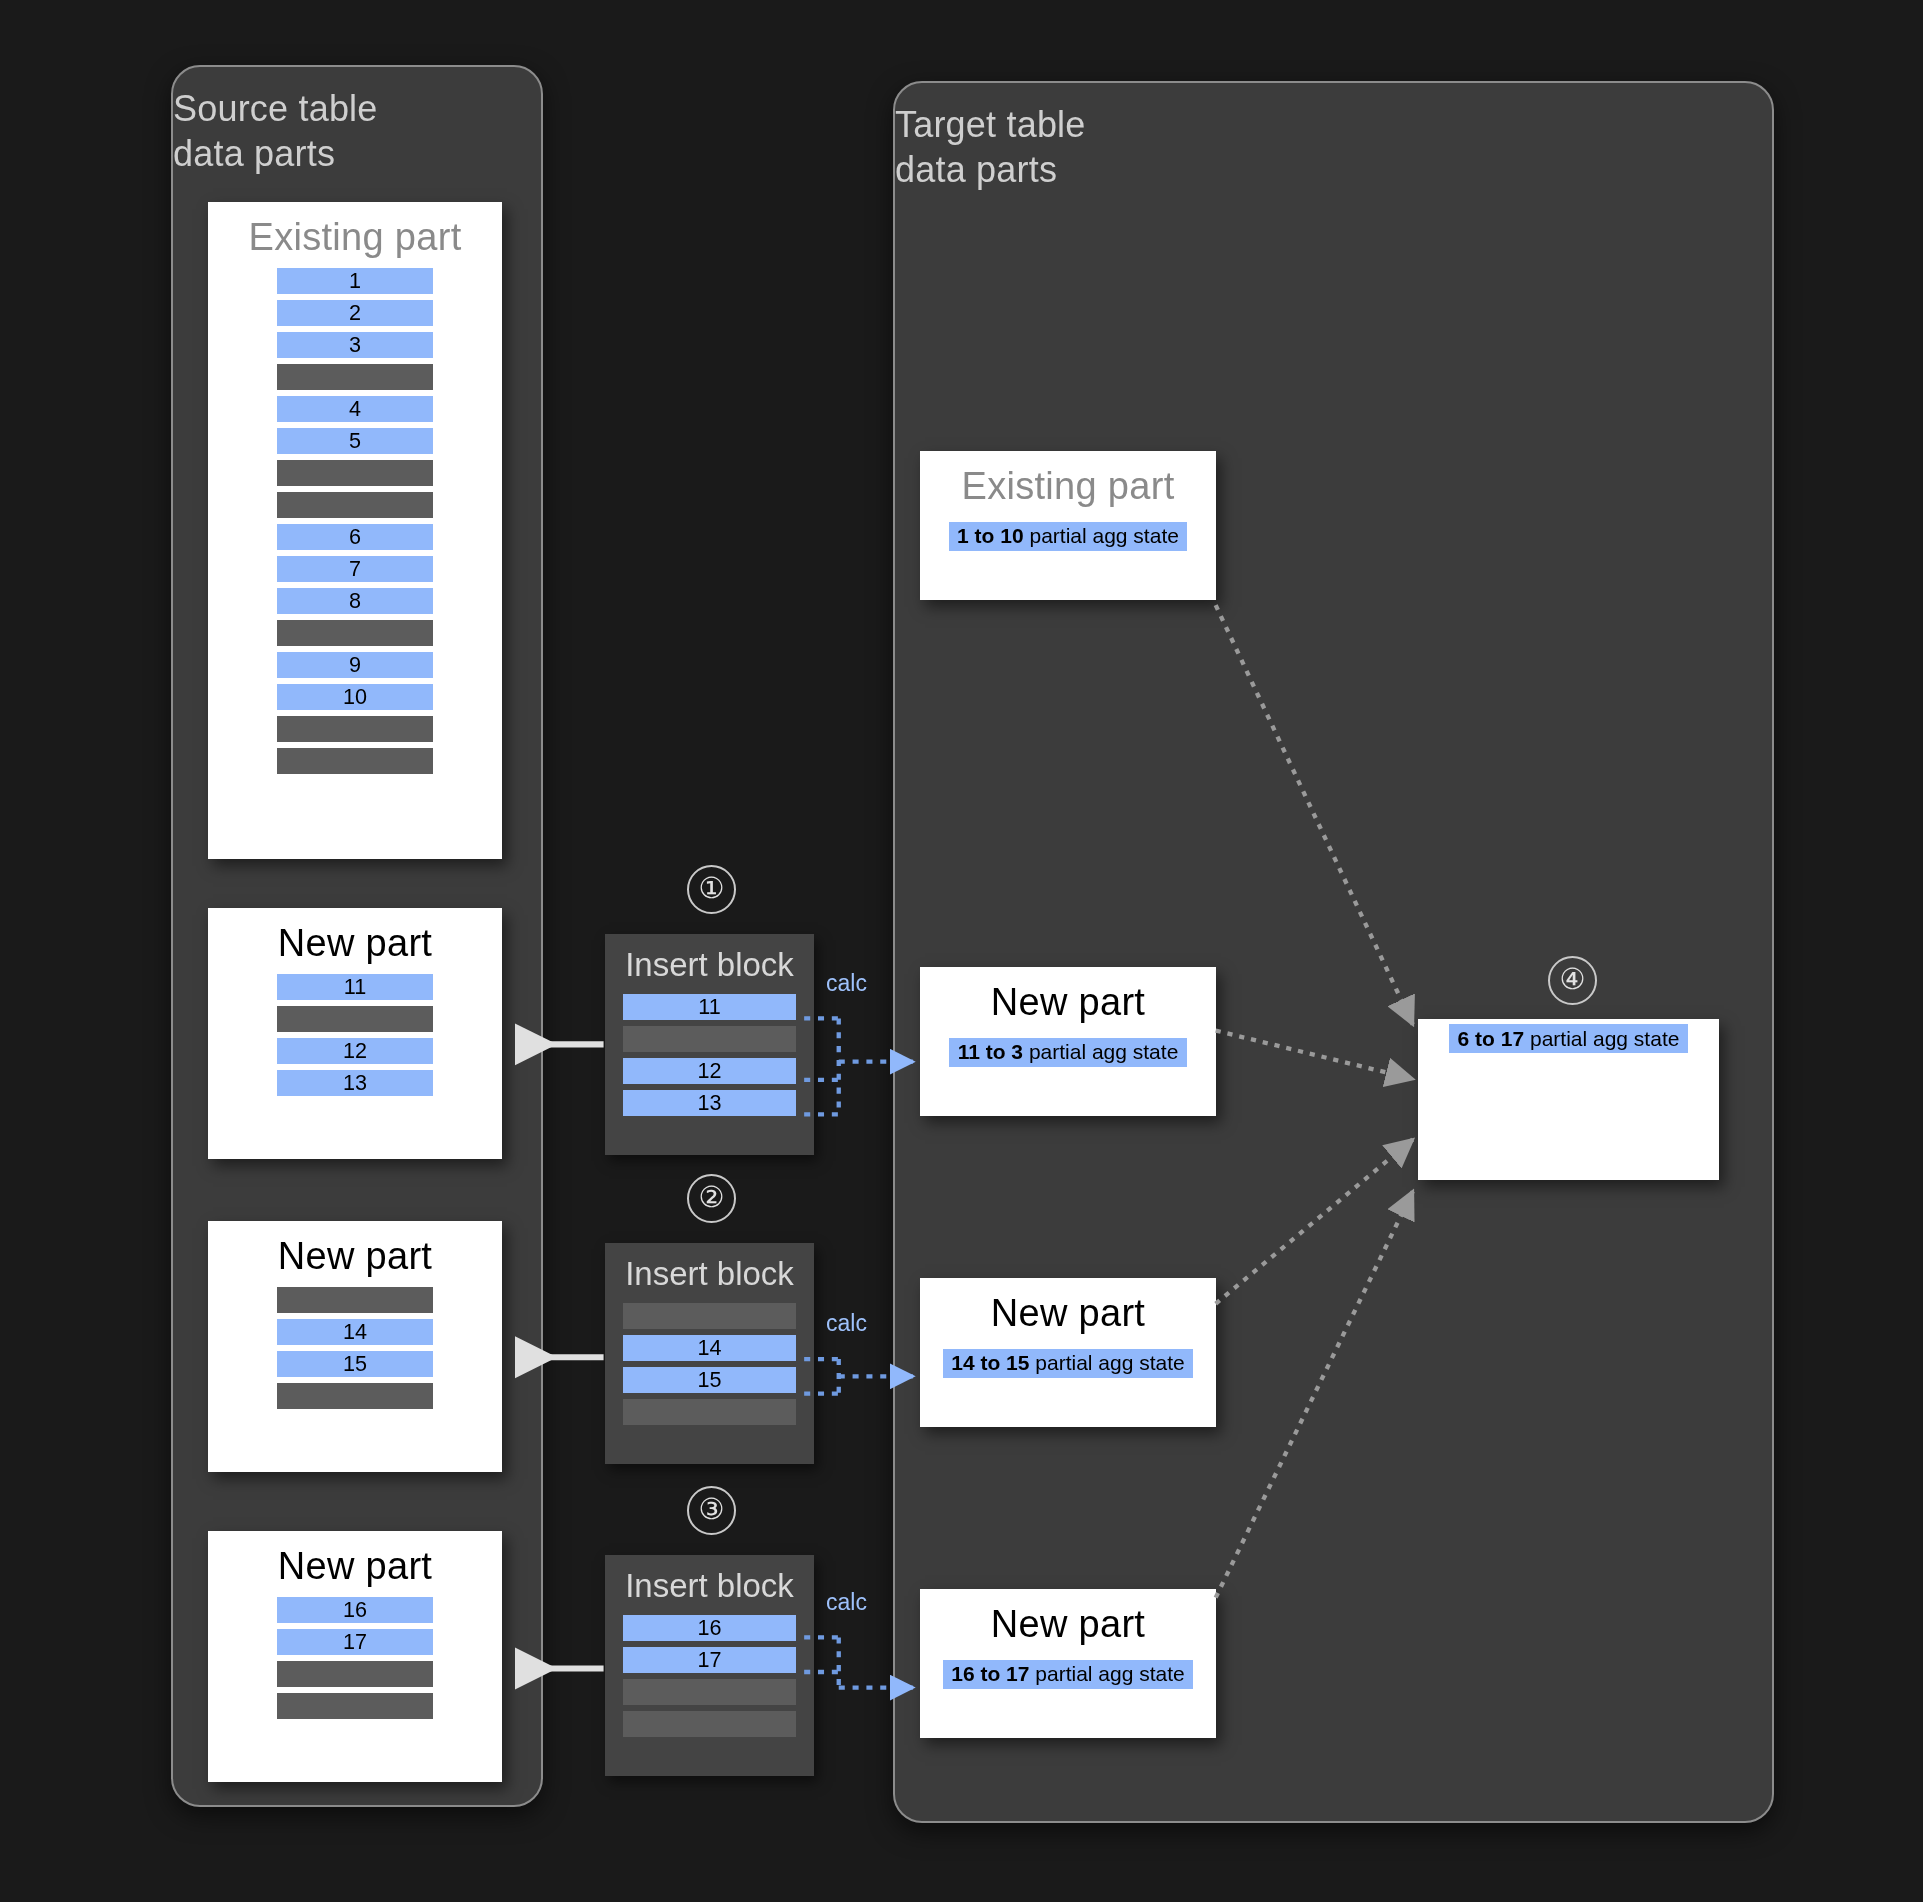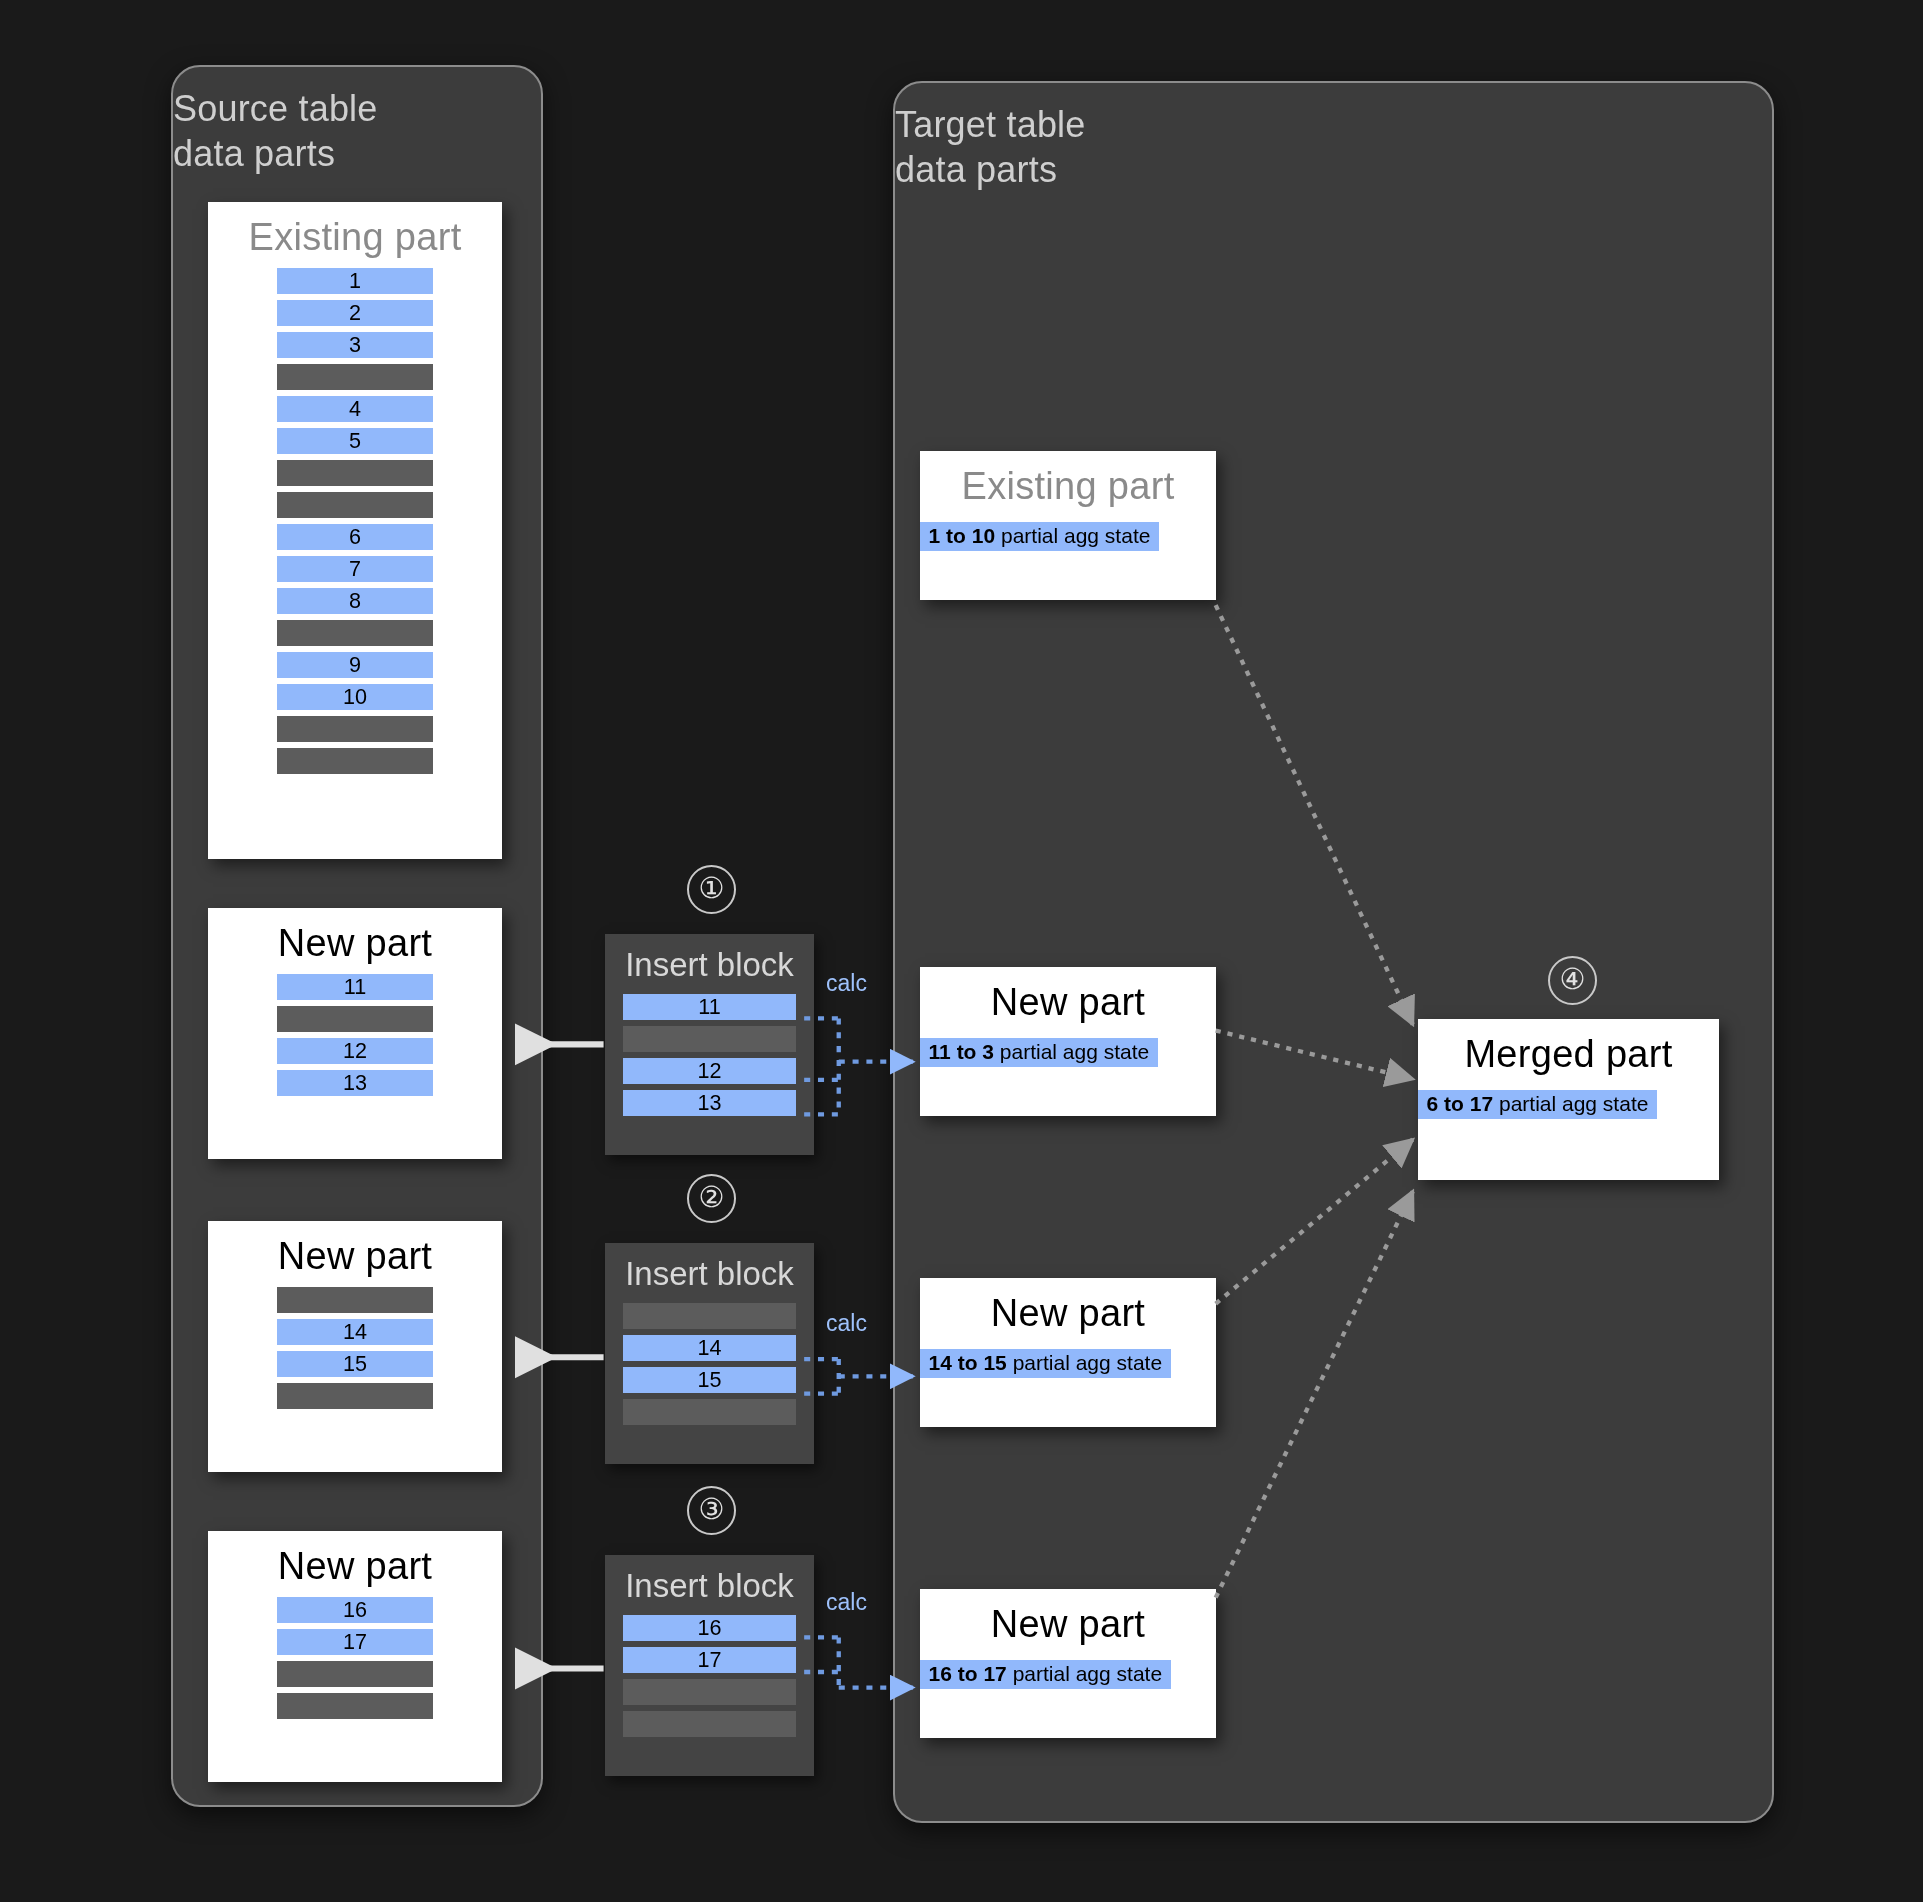--- a/index.html
+++ b/index.html
@@ -96,21 +96,21 @@
   
   .agg {
     background: #91b8fb;
     display: inline-block;
     padding: 2.6px 8.6px;
     font-size: 21px;
     color: #000;
     white-space: nowrap;
   }
   .agg b { font-weight: bold; }
-  .agg-wrap { margin-top: 5.2px; }
+  .agg-wrap { text-align: center; margin-top: 5.2px; }
 
   .calc-label {
     position: absolute;
     color: #9ec1fb;
     font-size: 23px;
   }
 
   svg.overlay {
     position: absolute;
     left: 0; top: 0;
@@ -234,21 +234,20 @@
   <div class="agg-wrap"><span class="agg"><b>14 to 15</b> partial agg state</span></div>
 </div>
 
 <div class="part" id="tgt-part-3" style="left:920px; top:1589px; width:296px; height:149px;">
   <div class="part-title dark">New part</div>
   <div class="agg-wrap"><span class="agg"><b>16 to 17</b> partial agg state</span></div>
 </div>
 
 <div class="step-circle" style="left:1548px; top:956px;">④</div>
 <div class="part" id="tgt-merged" style="left:1418px; top:1019px; width:301px; height:161px;">
-  <div class="part-title dark">Merged part</div>
   <div class="agg-wrap"><span class="agg"><b>6 to 17</b> partial agg state</span></div>
 </div>
 
 <svg class="overlay" viewBox="0 0 2224 2200" width="1923" height="1902">
   <defs>
     <marker id="wArrow" viewBox="0 0 10 10" refX="9" refY="5" markerWidth="7" markerHeight="7" orient="auto">
       <path d="M 10 0 L 0 5 L 10 10 z" fill="#e0e0e0"></path>
     </marker>
     <marker id="bArrow" viewBox="0 0 10 10" refX="9" refY="5" markerWidth="6" markerHeight="6" orient="auto">
       <path d="M 0 0 L 10 5 L 0 10 z" fill="#91b8fb"></path>

